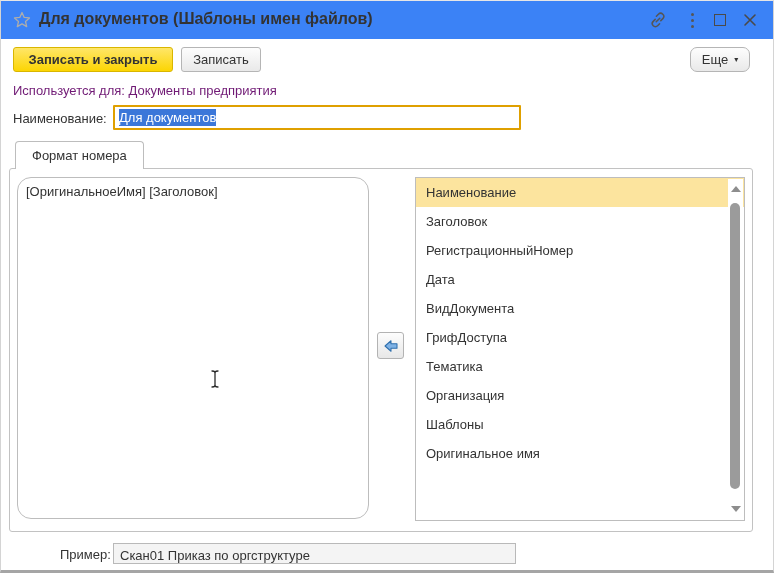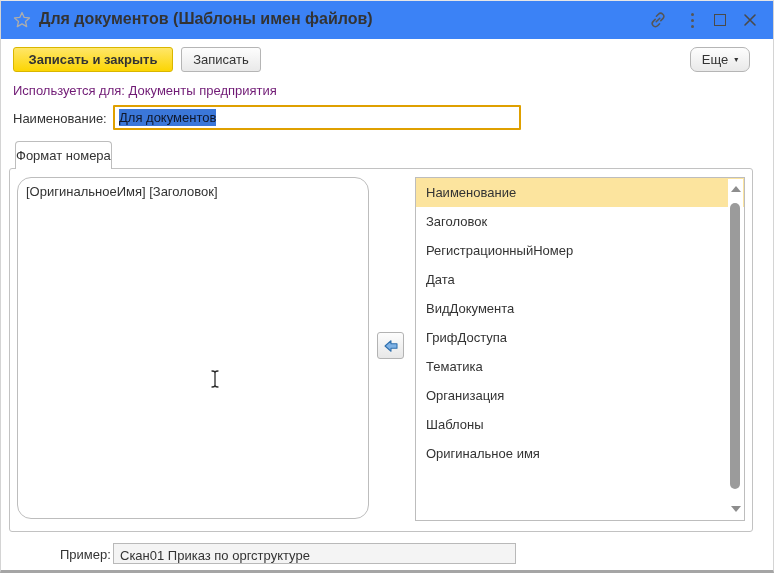--- a/index.html
+++ b/index.html
@@ -49,27 +49,27 @@
   .more-arrow{margin-left:6px;font-size:8px;color:#333;line-height:1;}
   
   .usage{position:absolute;left:12px;top:82px;font-size:13px;color:#701a75;cursor:pointer;white-space:nowrap;}
   
   .name-label{position:absolute;left:12px;top:110px;font-size:13px;color:#333;}
   .name-input{
     position:absolute;left:112px;top:104px;width:408px;height:25px;box-sizing:border-box;
     border:2px solid #dfa000;background:#fff;border-radius:1px;
     display:flex;align-items:center;padding:0 4px;font-size:13px;color:#333;cursor:text;
   }
-  .name-input .sel{background:#3b77d9;color:#0f172a;padding:1px 0;}
+  .name-input .sel{background:#3b77d9;color:#ffffff;padding:1px 0;}
   
   .tab{
     position:absolute;left:14px;top:140px;height:28px;box-sizing:border-box;
     border:1px solid #bdbdbd;border-bottom:none;border-radius:4px 4px 0 0;
     background:#fff;z-index:3;display:flex;align-items:center;
-    padding:0 0;font-size:13px;color:#333;cursor:pointer;
+    padding:0 16px;font-size:13px;color:#333;cursor:pointer;
   }
   .tab-pane{
     position:absolute;left:8px;top:167px;width:744px;height:364px;box-sizing:border-box;
     border:1px solid #c2c2c2;border-radius:3px;background:#fff;z-index:1;
   }
   
   .tmpl{
     position:absolute;left:16px;top:176px;width:352px;height:342px;box-sizing:border-box;
     border:1px solid #bdbdbd;border-radius:14px;background:#fff;z-index:2;
     font-size:13px;color:#333;padding:6px 8px;cursor:text;

